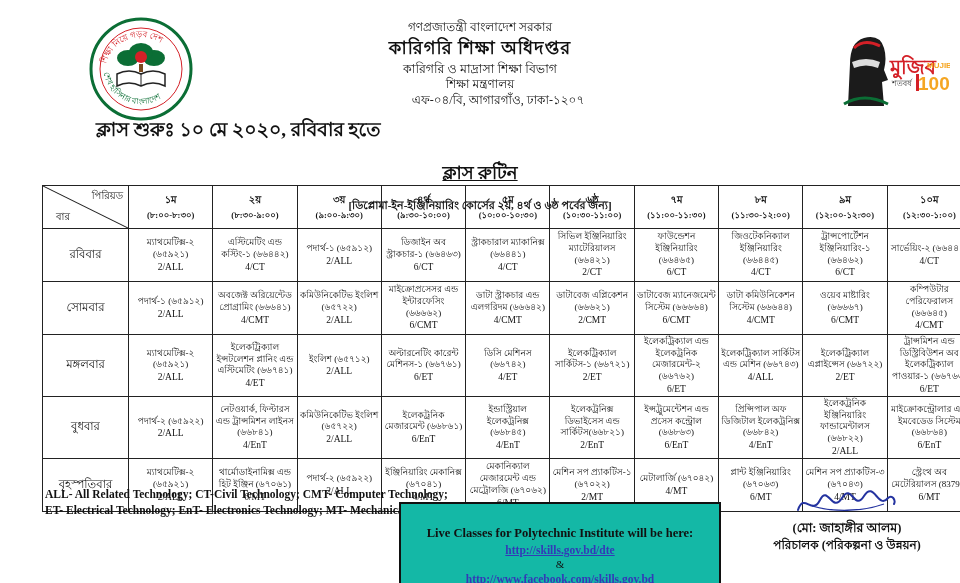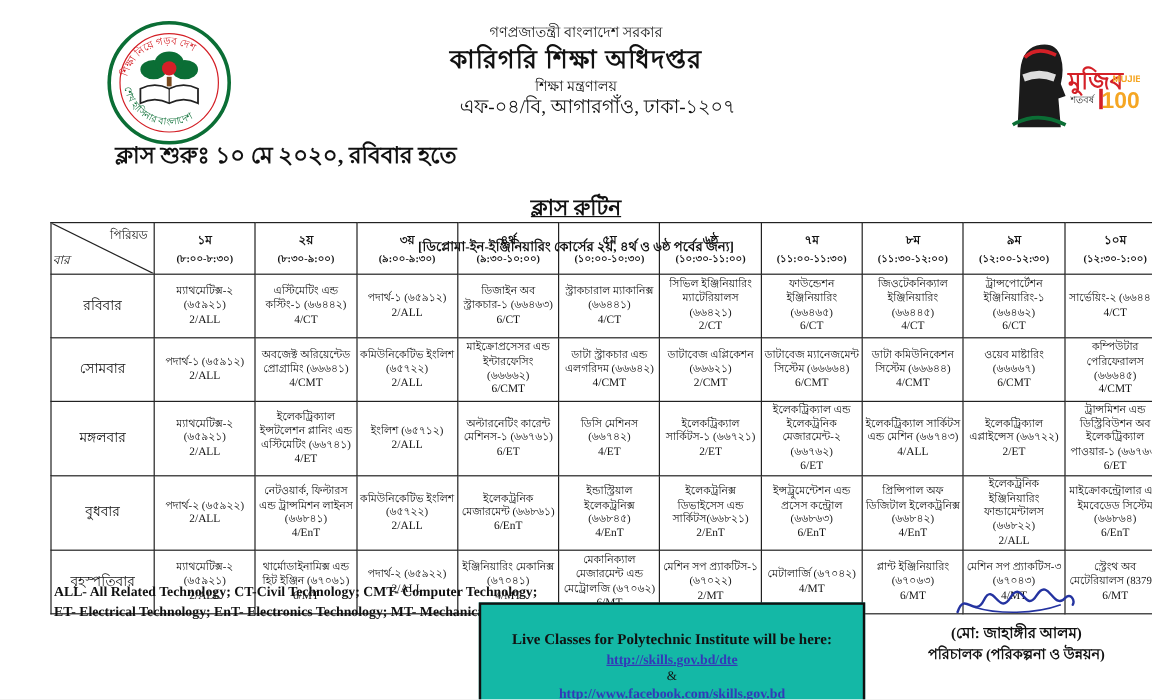--- a/index.html
+++ b/index.html
@@ -6,43 +6,43 @@
   .page{position:relative;width:960px;height:583px;background:#ffffff;margin:0 auto;
         font-family:"Liberation Serif",serif;color:#111;overflow:hidden;}
 
   
   .logo-left{position:absolute;left:88px;top:16px;width:106px;height:106px;}
   .logo-right{position:absolute;right:10px;top:18px;width:120px;height:92px;}
 
   
   .gov{position:absolute;left:0;right:0;top:20px;text-align:center;line-height:1.3;}
   .gov .l1{font-size:12px;}
-  .gov .l2{font-size:21px;font-weight:bold;letter-spacing:1px;margin:1px 0;}
+  .gov .l2{font-size:18px;font-weight:bold;letter-spacing:1px;margin:1px 0;}
   .gov .l3{font-size:12.5px;}
   .gov .l4{font-size:12px;}
-  .gov .l5{font-size:16px;padding-left:36px;}
+  .gov .l5{font-size:12px;padding-left:36px;}
 
   
   .start-text{position:absolute;left:96px;top:115px;font-size:19px;font-weight:bold;}
   .routine-block{position:absolute;left:0;right:0;top:111px;text-align:center;margin-top:48px;}
   .routine-title{font-size:18px;font-weight:bold;text-decoration:underline;}
   .routine-sub{font-size:11px;font-weight:bold;margin-top:7px;}
   .fb-live{font-size:13.5px;font-weight:bold;text-decoration:underline;margin-top:7px;}
 
   
   table.tt{position:absolute;left:42px;top:185px;width:930px;border-collapse:collapse;table-layout:fixed;}
   table.tt th,table.tt td{border:1px solid #222;padding:1px 2px;text-align:center;vertical-align:middle;}
   table.tt col.daycol{width:86px;}
   table.tt thead th{height:40px;}
   .ph{display:block;font-size:10px;}
   .pt{display:block;font-size:8.5px;}
   .corner{position:relative;padding:0;}
   .corner svg.diag{position:absolute;left:0;top:0;width:100%;height:100%;}
   .corner .cp{position:absolute;top:2px;right:5px;font-size:10px;font-weight:normal;}
-  .corner .cb{position:absolute;bottom:2px;left:1px;font-size:10px;font-weight:normal;font-style:italic;}
+  .corner .cb{position:absolute;bottom:2px;left:13px;font-size:10px;font-weight:normal;}
   td.day{font-size:11.5px;height:50px;}
   td.c{height:50px;}
   .s{display:block;font-size:9px;line-height:1.3;}
   .g{display:block;font-size:9.5px;line-height:1.3;font-family:"Liberation Serif",serif;}
 
   
   .legend{position:absolute;left:45px;top:486px;font-size:11.5px;line-height:1.4;font-weight:bold;}
   .linkbox{position:absolute;left:399px;top:502px;width:306px;border:2px solid #111;
            text-align:center;padding:22px 6px 6px;background:#14b8a6;}
   .linkbox .bt{font-size:12.5px;font-weight:bold;}
@@ -93,20 +93,21 @@
       <text x="97" y="50" font-size="8" font-weight="bold" fill="#f5a623" font-family="Liberation Sans, sans-serif">MUJIB</text>
       <text x="62" y="68" font-size="8" fill="#333" font-family="Liberation Serif, serif">শতবর্ষ</text>
       <text x="88" y="72" font-size="19" font-weight="bold" fill="#f5a623" font-family="Liberation Sans, sans-serif">100</text>
       <rect x="86" y="56" width="3" height="17" fill="#d42027"></rect>
     </svg>
   </div>
 
   <div class="gov">
     <div class="l1">গণপ্রজাতন্ত্রী বাংলাদেশ সরকার</div>
     <div class="l2">কারিগরি শিক্ষা অধিদপ্তর</div>
+    <div class="l3">কারিগরি ও মাদ্রাসা শিক্ষা বিভাগ</div>
     <div class="l4">শিক্ষা মন্ত্রণালয়</div>
     <div class="l5">এফ-০৪/বি, আগারগাঁও, ঢাকা-১২০৭</div>
   </div>
 
   <div class="start-text">ক্লাস শুরুঃ ১০ মে ২০২০, রবিবার হতে</div>
   <div class="routine-block">
     <div class="routine-title">ক্লাস রুটিন</div>
     <div class="routine-sub">[ডিপ্লোমা-ইন-ইঞ্জিনিয়ারিং কোর্সের ২য়, ৪র্থ ও ৬ষ্ঠ পর্বের জন্য]</div>
   </div>
 

